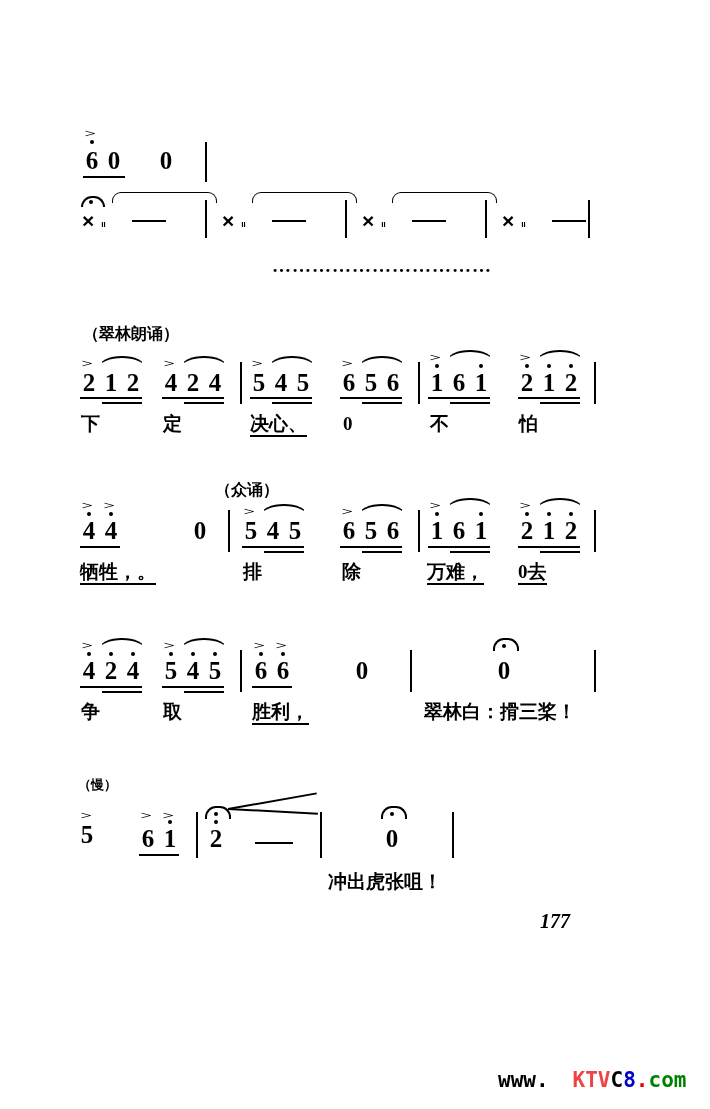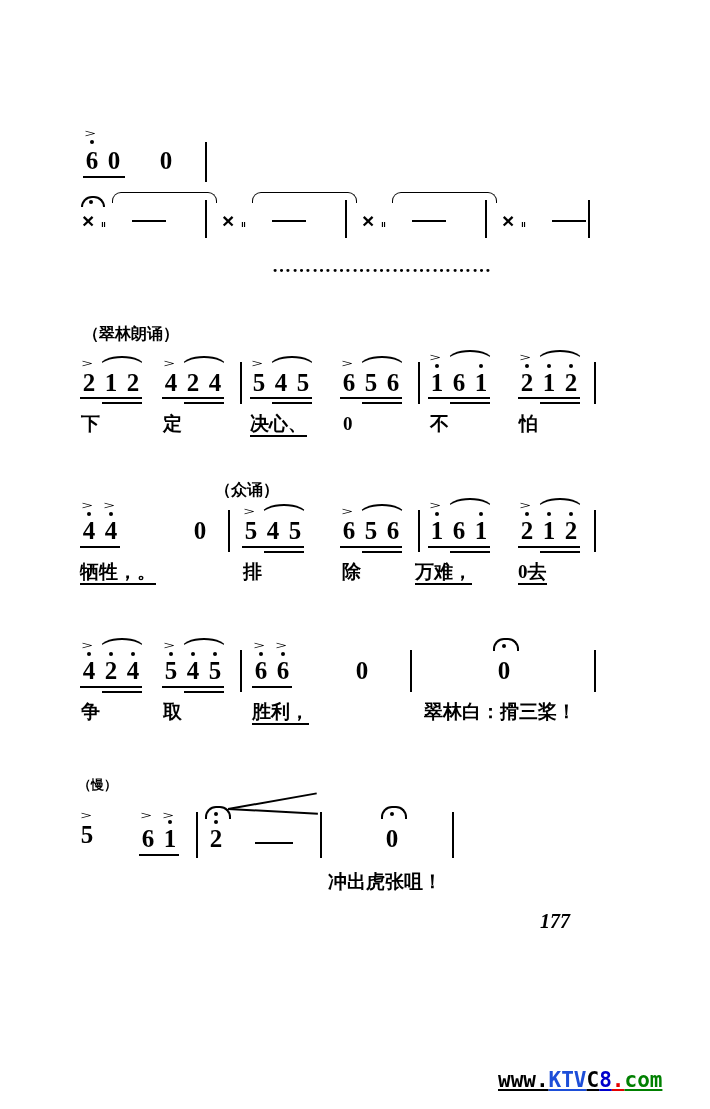--- a/index.html
+++ b/index.html
@@ -171,21 +171,21 @@
 
   
   .watermark {
     position: absolute;
     font-family: "DejaVu Sans Mono", monospace;
     font-weight: bold;
     font-size: 21px;
     letter-spacing: 0px;
     white-space: nowrap;
   }
-  .watermark span { display: inline; text-decoration: underline; }
+  .watermark span { display: inline; }
 </style>
 </head>
 <body>
 
 <div class="page">
 
   <div class="sys" style="left:0;top:0;width:710px;height:300px;">
 
     <div class="accent" style="left:86px;top:126px;">&gt;</div>
     <div class="oct-dot" style="left:90px;top:140px;"></div>
@@ -346,21 +346,21 @@
     <div class="note" style="left:540px;top:518px;">1</div>
     <div class="note" style="left:562px;top:518px;">2</div>
     <div class="beam" style="left:518px;top:546px;width:62px;"></div>
     <div class="beam" style="left:540px;top:551px;width:40px;"></div>
 
     <div class="bar" style="left:594px;top:510px;height:42px;"></div>
 
     <div class="lyric ul" style="left:80px;top:562px;">牺牲，。</div>
     <div class="lyric" style="left:243px;top:562px;">排</div>
     <div class="lyric" style="left:342px;top:562px;">除</div>
-    <div class="lyric ul" style="left:415px;top:562px;">万难，</div>
+    <div class="lyric ul" style="left:427px;top:562px;">万难，</div>
     <div class="lyric ul" style="left:518px;top:562px;">0去</div>
   </div>
 
   <div class="sys" style="left:0;top:0;width:710px;height:120px;">
 
     <div class="accent" style="left:83px;top:638px;">&gt;</div>
     <div class="slur" style="left:99px;top:638px;width:44px;"></div>
     <div class="oct-dot" style="left:87px;top:652px;"></div>
     <div class="oct-dot" style="left:109px;top:652px;"></div>
     <div class="oct-dot" style="left:131px;top:652px;"></div>
@@ -440,16 +440,16 @@
     <div class="note" style="left:383px;top:826px;">0</div>
 
     <div class="bar" style="left:452px;top:812px;height:46px;"></div>
 
     <div class="lyric" style="left:328px;top:872px;">冲出虎张咀！</div>
   </div>
 
   <div class="pageno" style="left:540px;top:910px;">177</div>
 
   <div class="watermark" style="left:498px;top:1068px;">
-    <span style="color:#000000;">www.</span><span style="color:#1d4ed8;">KTV</span><span style="color:#000000;">C</span><span style="color:#0000cc;">8</span><span style="color:#e60000;">.</span><span style="color:#008000;">com</span>
+    <span style="color:#000000;">www.</span><span style="color:#ef4444;margin-left:24px;">KTV</span><span style="color:#000000;">C</span><span style="color:#0000cc;">8</span><span style="color:#e60000;">.</span><span style="color:#008000;">com</span>
   </div>
 
 </div>
 
 </body></html>

